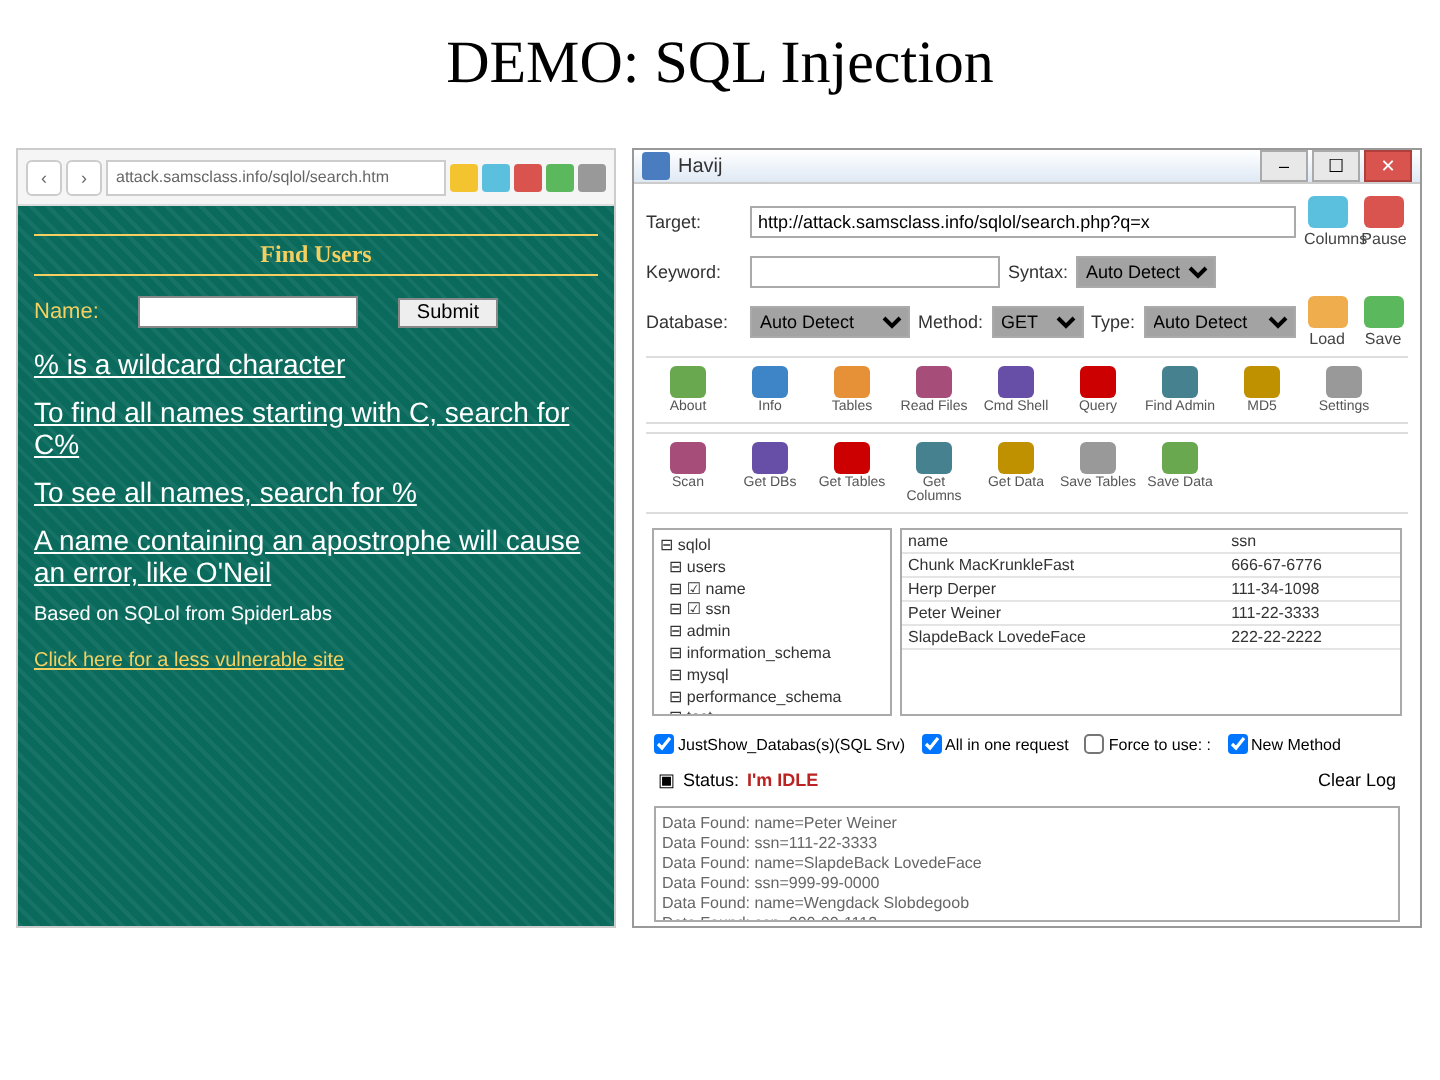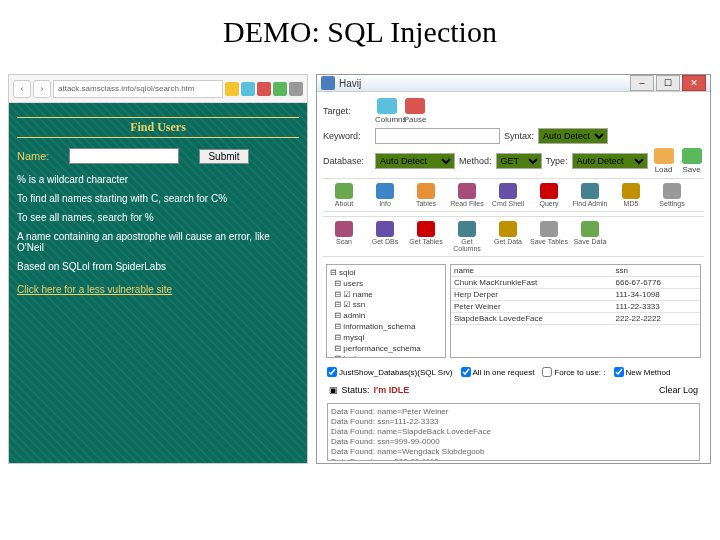--- a/index.html
+++ b/index.html
@@ -14,37 +14,37 @@
 .url-box { flex: 1; height: 18px; border: 1px solid #ccc; background: #fff; padding: 0 4px; font-size: 8px; color: #666; display: flex; align-items: center; overflow: hidden; }
 .browser-icons { display: flex; gap: 2px; }
 .br-icon { width: 14px; height: 14px; border-radius: 2px; }
 .page { flex: 1; background: #0a6b5d; background-image: repeating-linear-gradient(45deg, rgba(255,255,255,0.05) 0, rgba(255,255,255,0.05) 2px, transparent 2px, transparent 6px); color: #fff; padding: 8px; font-size: 10px; }
 .page h3 { color: #f5d060; font-family: "Times New Roman", serif; font-size: 12px; text-align: center; margin: 6px 0; border-top: 1px solid #f5d060; border-bottom: 1px solid #f5d060; padding: 2px 0; }
 .page h3.left { text-align: left; border: none; font-size: 15px; margin-top: 14px; }
 .form-row { display: flex; align-items: center; gap: 20px; margin: 10px 0; font-size: 11px; }
 .form-row label { color: #f5d060; }
 .form-row input[type=text] { width: 110px; height: 16px; border: 1px solid #888; font-size: 10px; }
 .form-row button { font-size: 10px; padding: 1px 8px; background: #eee; border: 1px solid #888; }
-.tip { font-size: 10px; margin: 8px 0; }
+.tip { font-size: 14px; margin: 8px 0; text-decoration: underline; }
 .source-text { font-size: 10px; margin: 8px 0; }
 .link-yellow { color: #f5d060; text-decoration: underline; display: block; margin-top: 12px; font-size: 10px; }
 
 
 .tool { width: 395px; height: 390px; border: 1px solid #999; background: #fff; display: flex; flex-direction: column; font-size: 9px; }
 .titlebar { height: 22px; background: linear-gradient(#fff,#dfe9f5); border-bottom: 1px solid #ccc; display: flex; align-items: center; padding: 0 4px; }
 .titlebar .win-icon { width: 14px; height: 14px; background: #4a7dbf; border-radius: 2px; margin-right: 4px; }
 .titlebar .win-title { flex: 1; font-size: 10px; color: #333; }
 .win-btns { display: flex; gap: 2px; }
 .win-btn { width: 24px; height: 16px; border: 1px solid #aaa; background: #e8e8e8; font-size: 9px; display:flex;align-items:center;justify-content:center; }
 .win-btn.close { background: #d9534f; color: #fff; border-color:#b03f3b; }
 .tool-body { padding: 6px; display: flex; flex-direction: column; gap: 4px; justify-content: center; }
 .row { display: flex; align-items: center; gap: 4px; font-size: 9px; }
 .row label { width: 48px; color: #333; }
 .row input { flex: 1; height: 16px; border: 1px solid #aaa; padding: 0 3px; font-size: 9px; }
-.row select { height: 16px; border: 1px solid #aaa; font-size: 9px; background: #4d7c0f; }
+.row select { height: 16px; border: 1px solid #aaa; font-size: 9px; background: #a3a3a3; }
 .tool-icon { width: 24px; text-align: center; font-size: 8px; color: #444; }
 .tool-icon .glyph { display:block; width: 20px; height: 16px; margin: 0 auto 1px; border-radius: 3px; }
 .toolbar { display: flex; flex-wrap: wrap; gap: 3px; padding: 4px 2px; border-top: 1px solid #ddd; border-bottom: 1px solid #ddd; }
 .toolbar .titem { width: 38px; text-align: center; font-size: 7px; color: #555; }
 .toolbar .titem .g { width: 18px; height: 16px; margin: 0 auto 1px; }
 .results { display: flex; gap: 4px; padding: 3px; height: 100px; }
 .tree { width: 120px; border: 1px solid #aaa; padding: 3px; font-size: 8px; color: #333; overflow: hidden; line-height: 1.35; }
 .tree-line { white-space: nowrap; }
 .grid { flex: 1; border: 1px solid #aaa; overflow: hidden; }
 .grid table { width: 100%; font-size: 8px; border-collapse: collapse; }
@@ -99,20 +99,21 @@
     <div class="win-title">Havij</div>
     <div class="win-btns">
       <div class="win-btn">–</div>
       <div class="win-btn">☐</div>
       <div class="win-btn close">✕</div>
     </div>
   </div>
   <div class="tool-body">
     <div class="row">
       <label>Target:</label>
+      <input value="http://attack.samsclass.info/sqlol/search.php?q=x" style="">
       <div class="tool-icon"><span class="glyph" style="background:#5bc0de"></span><span>Columns</span></div>
       <div class="tool-icon"><span class="glyph" style="background:#d9534f"></span><span>Pause</span></div>
     </div>
     <div class="row">
       <label>Keyword:</label>
       <input style="flex: 0.5 1 0%;">
       <label style="width:auto">Syntax:</label>
       <select><option>Auto Detect</option></select>
     </div>
     <div class="row">

